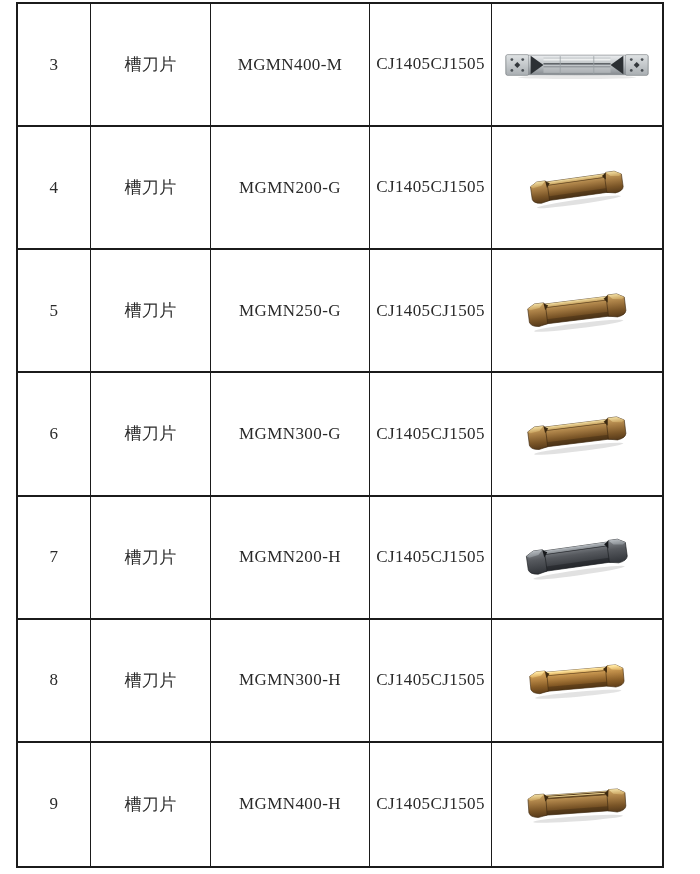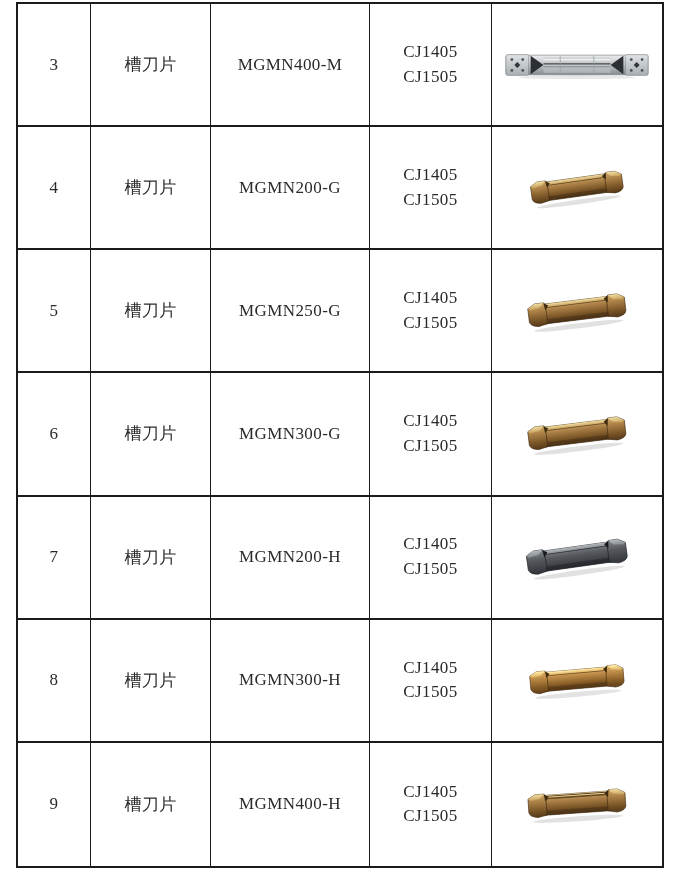--- a/index.html
+++ b/index.html
@@ -33,21 +33,21 @@
     align-items: center;
     justify-content: center;
     font-family: "Liberation Serif", "DejaVu Serif", serif;
     font-size: 17px;
     color: #2a2a2a;
     letter-spacing: 0.4px;
     overflow: hidden;
   }
   .cell.last-col { border-right: none; }
   .row.last-row .cell { border-bottom: none; }
-  .grade-cell { flex-direction: column; line-height: 1.45; }
+  .grade-cell { flex-direction: row; line-height: 1.45; }
   .img-cell svg { display: block; }
   .tilt-8 { transform: rotate(-8deg); }
   .tilt-7 { transform: rotate(-7deg); }
   .tilt-5 { transform: rotate(-5deg); }
   .tilt-4 { transform: rotate(-4deg); }
   .bright { filter: brightness(1.08) saturate(1.08); }
   .defs-holder { position: absolute; width: 0; height: 0; overflow: hidden; }
 </style>
 </head>
 <body>

